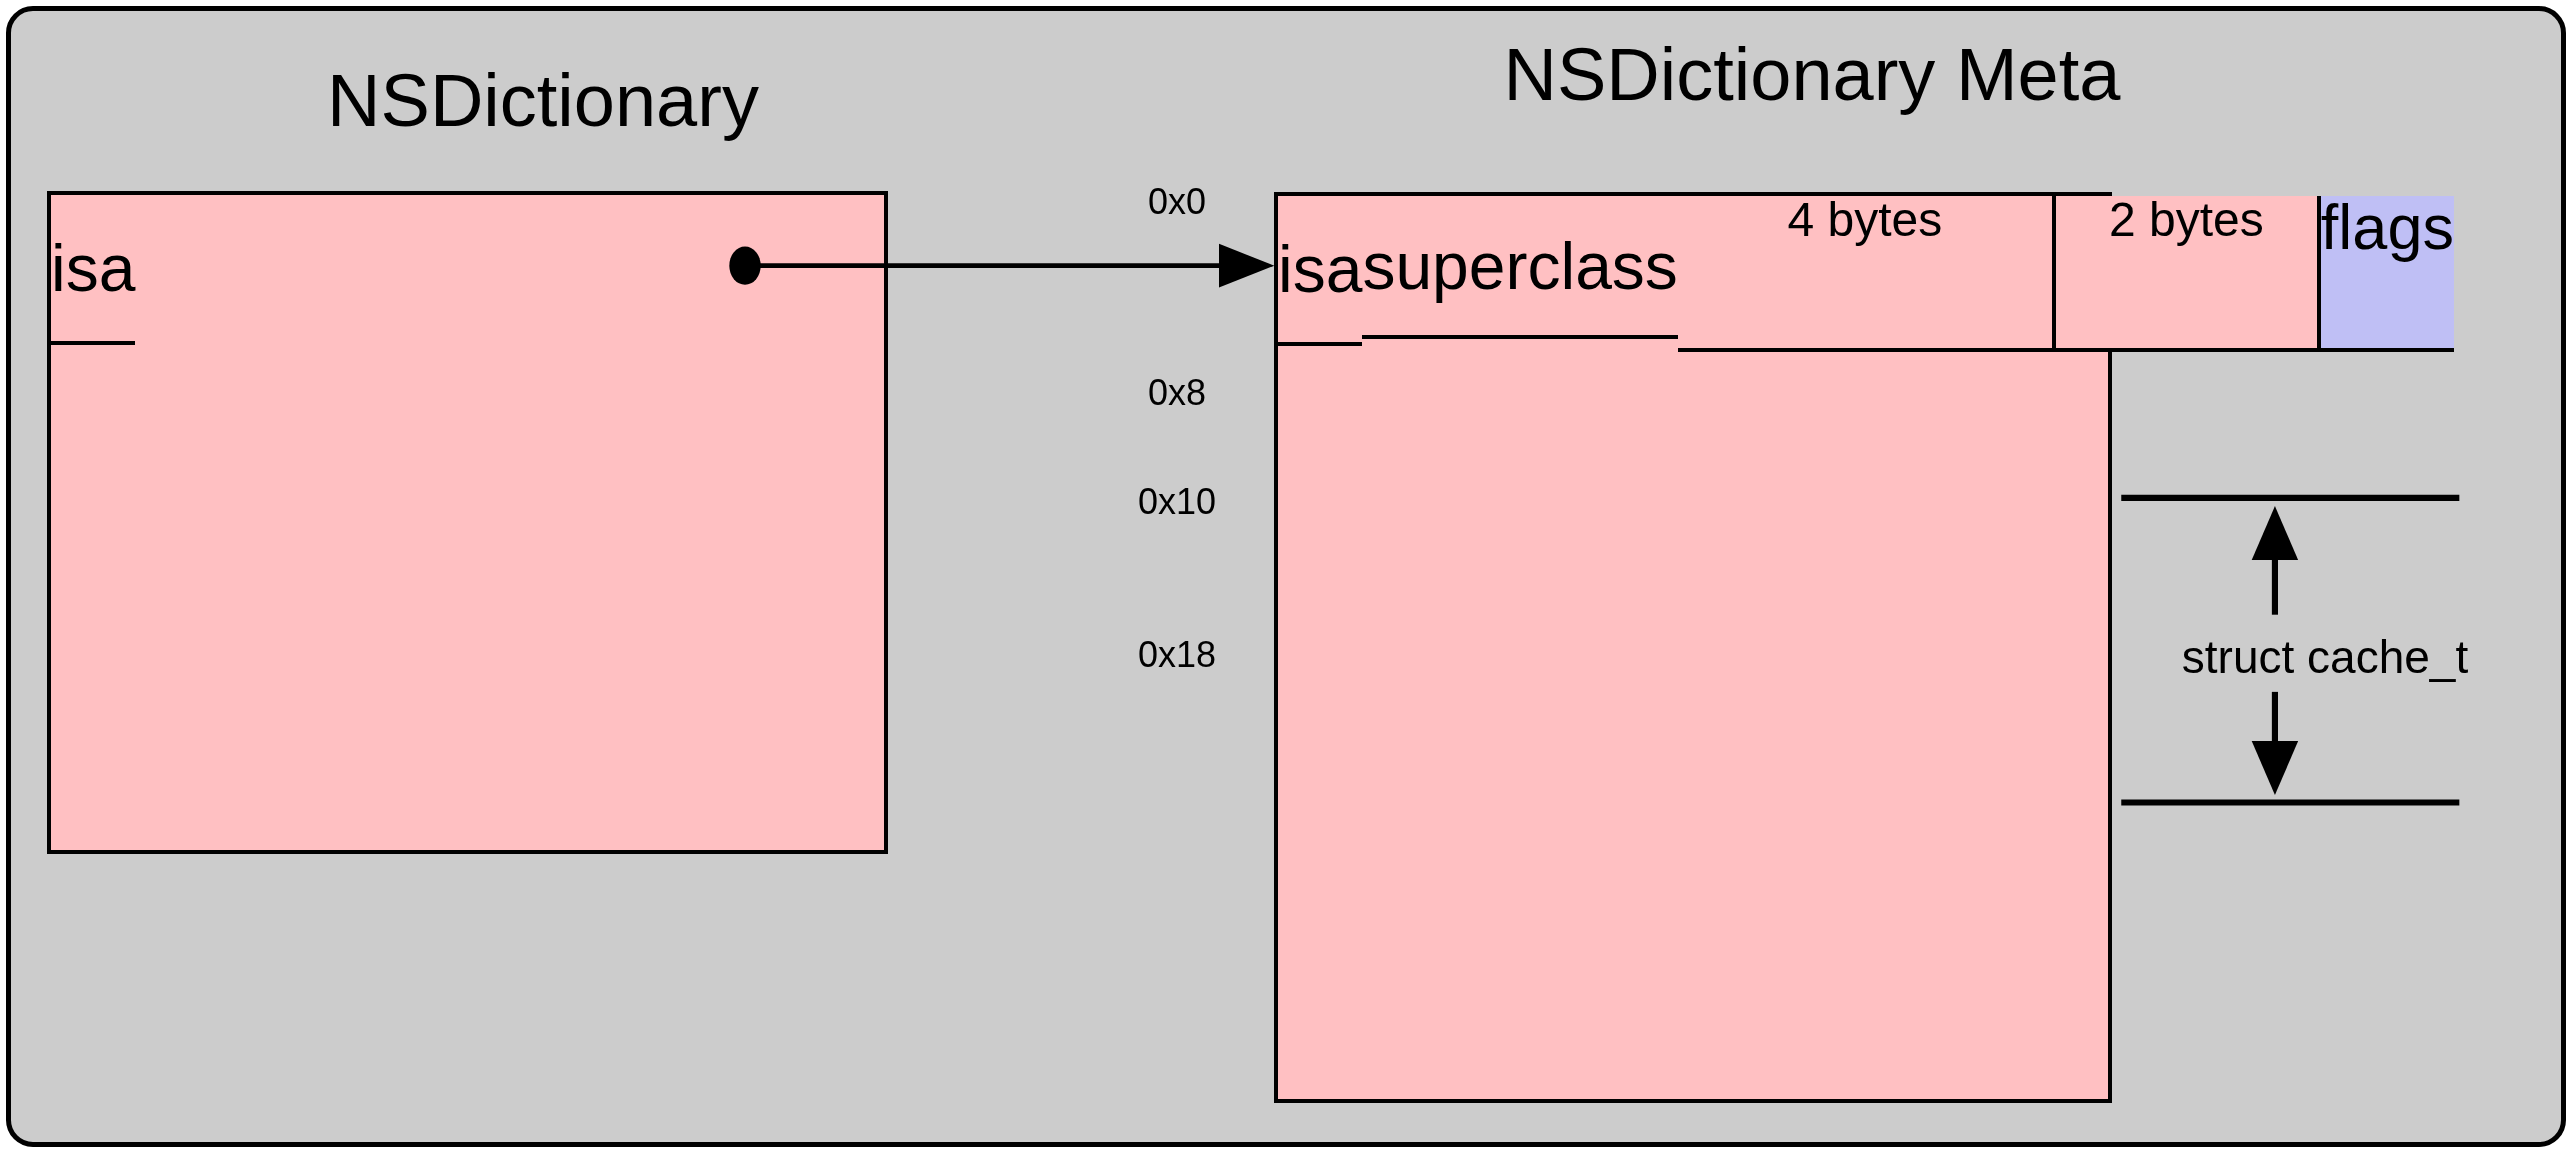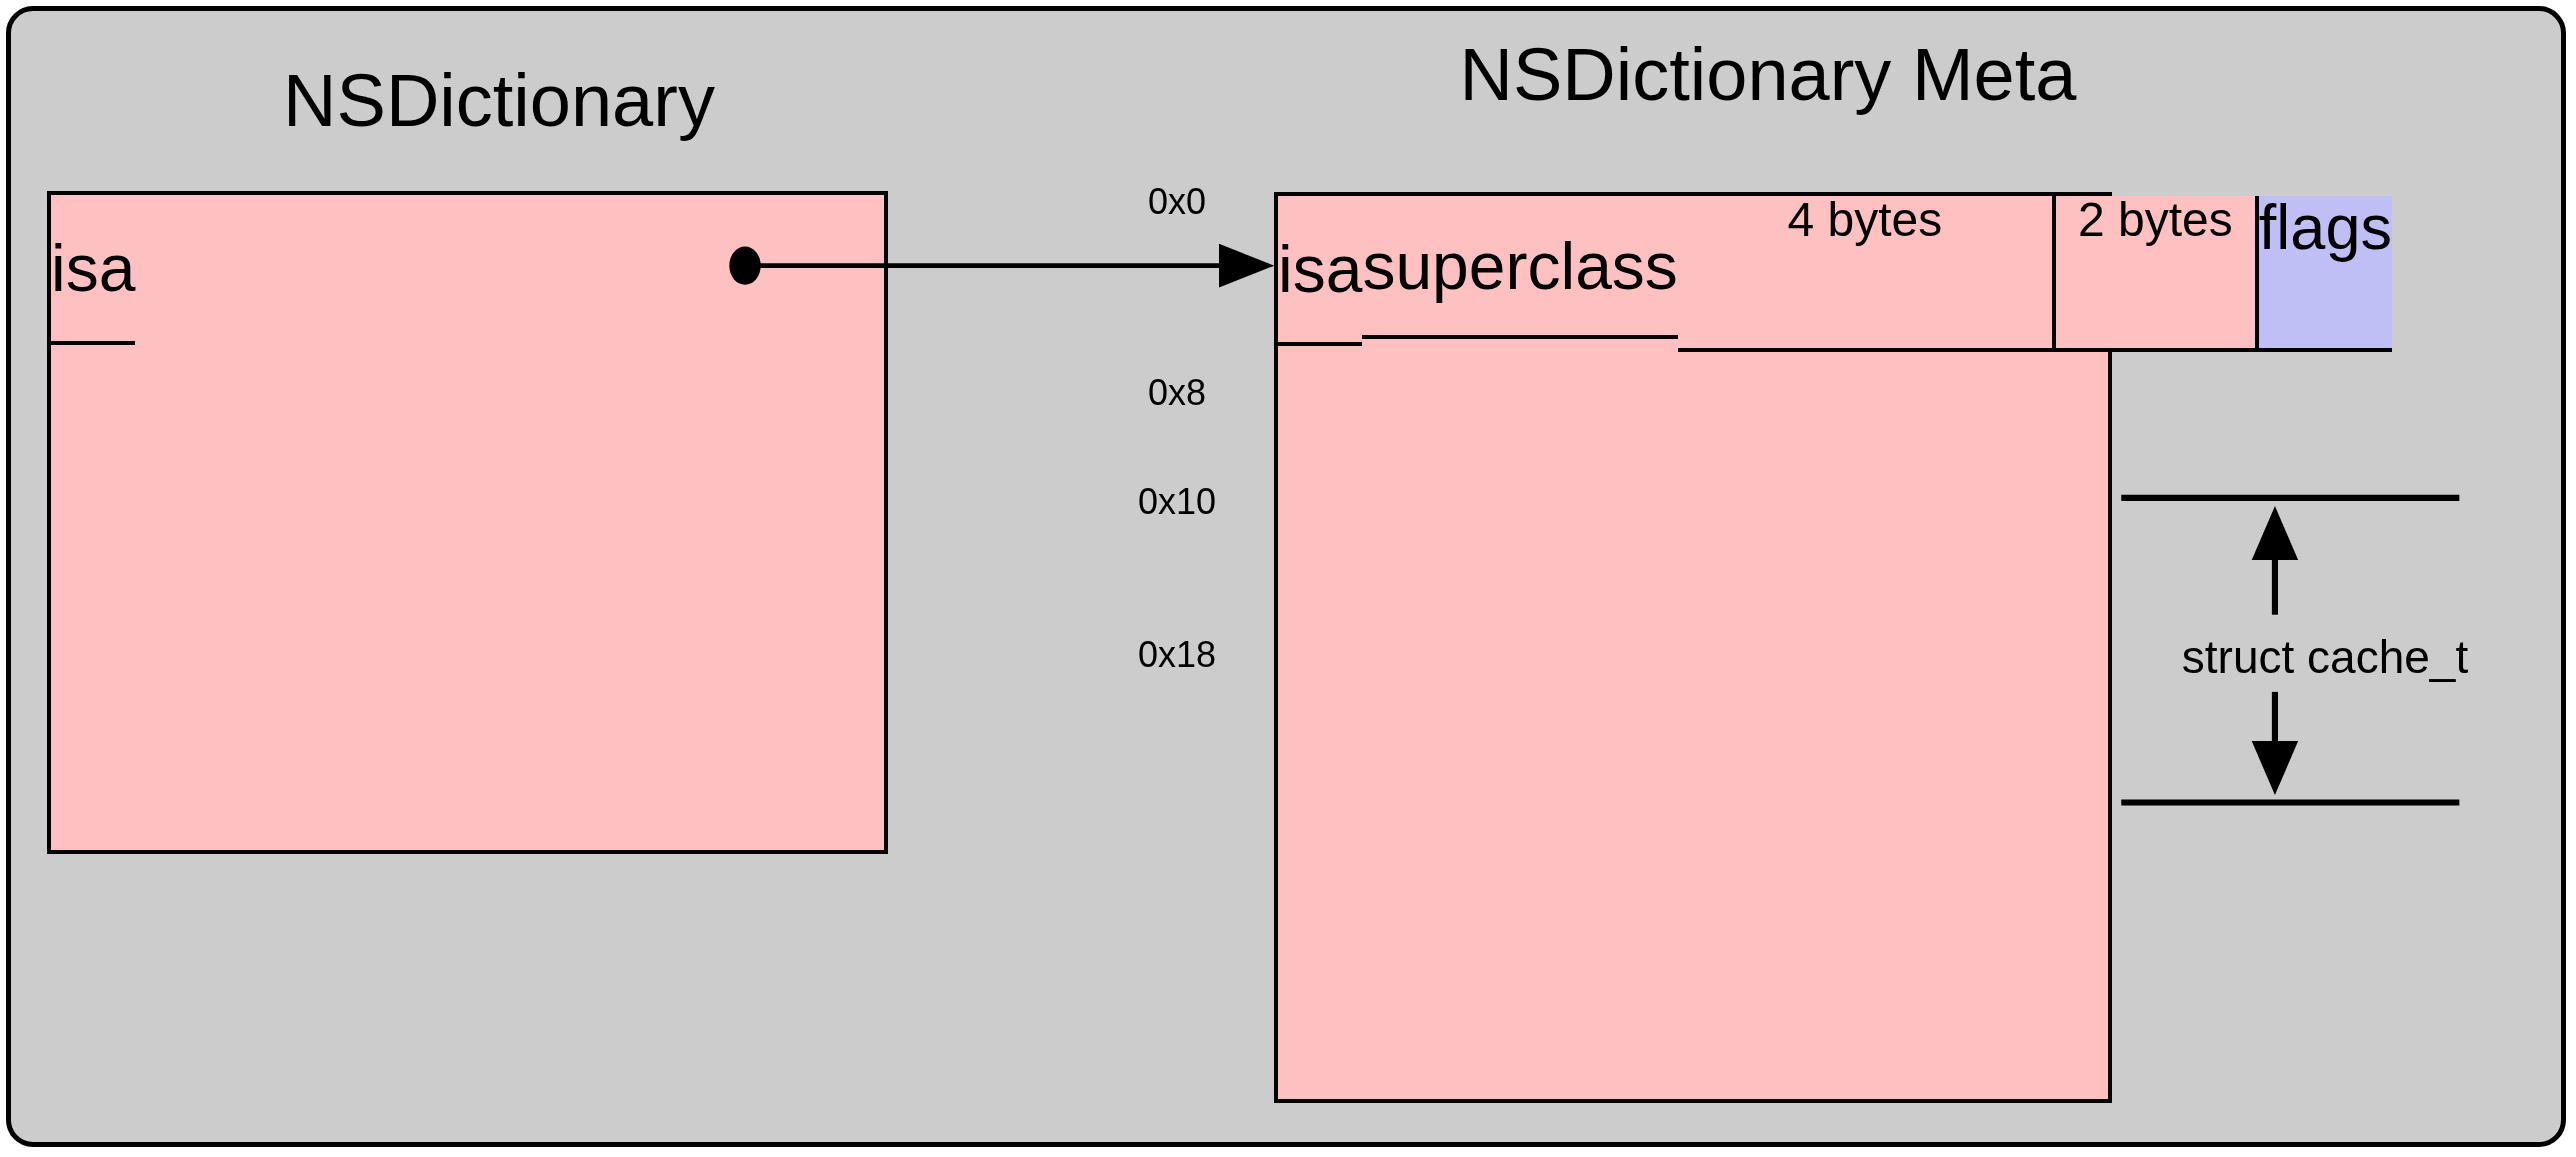--- a/index.html
+++ b/index.html
@@ -15,21 +15,21 @@
     font-family:"Liberation Sans","DejaVu Sans",sans-serif;
     color:#000;overflow:hidden;background:var(--canvas-bg);
   }
   .frame{
     position:absolute;left:5.5px;top:5.5px;width:2560px;height:1141px;
     box-sizing:border-box;border:5.5px solid var(--line-black);
     border-radius:27px;background:var(--frame-fill);
   }
   .title{
     position:absolute;transform:translate(-50%,-50%);
-    font-size:74px;line-height:1;white-space:nowrap;
+    font-size:74px;line-height:1;white-space:nowrap;margin-left:44px;
   }
   .title.left{left:499px;top:101px;}
   .title.right{left:1768px;top:75px;}
   .memory-box{
     position:absolute;box-sizing:border-box;
     border:4.8px solid var(--line-black);
     background:var(--cell-pink);
     display:flex;flex-direction:row;
   }
   .left-box{left:47px;top:191px;width:841px;height:663px;}
@@ -83,21 +83,21 @@
       <span class="row-label">isa</span>
     </div>
     <div class="row divided" style="height:143px;">
       <span class="row-label">superclass</span>
     </div>
     <div class="row divided" style="height:150px;"></div>
     <div class="row divided bytes-row" style="height:156px;">
       <div class="byte-cell divided" style="width:378px;">
         <span class="cell-label">4 bytes</span>
       </div>
-      <div class="byte-cell divided" style="width:203px;">
+      <div class="byte-cell divided" style="width:265px;">
         <span class="cell-label">2 bytes</span>
       </div>
       <div class="byte-cell flags">
         <span class="cell-label">flags</span>
       </div>
     </div>
     <div class="row grow"></div>
   </div>
 
   <div class="offset-label" style="left:1177px;top:202px;">0x0</div>

